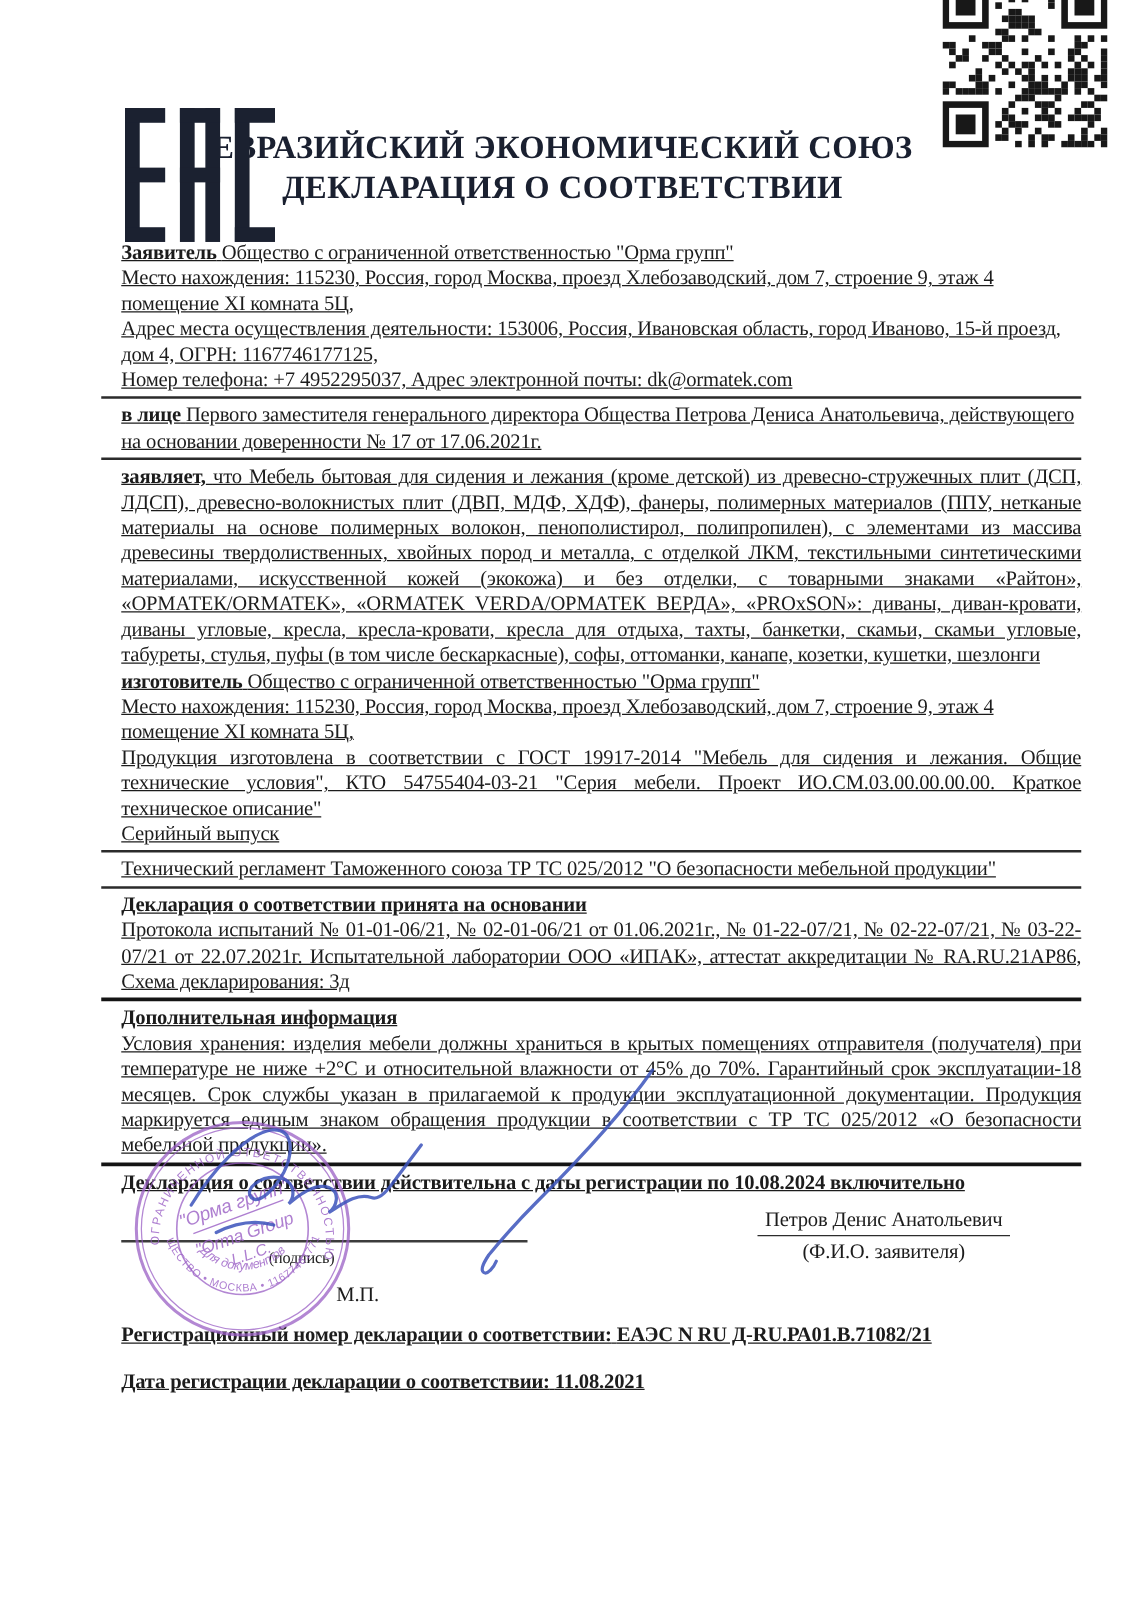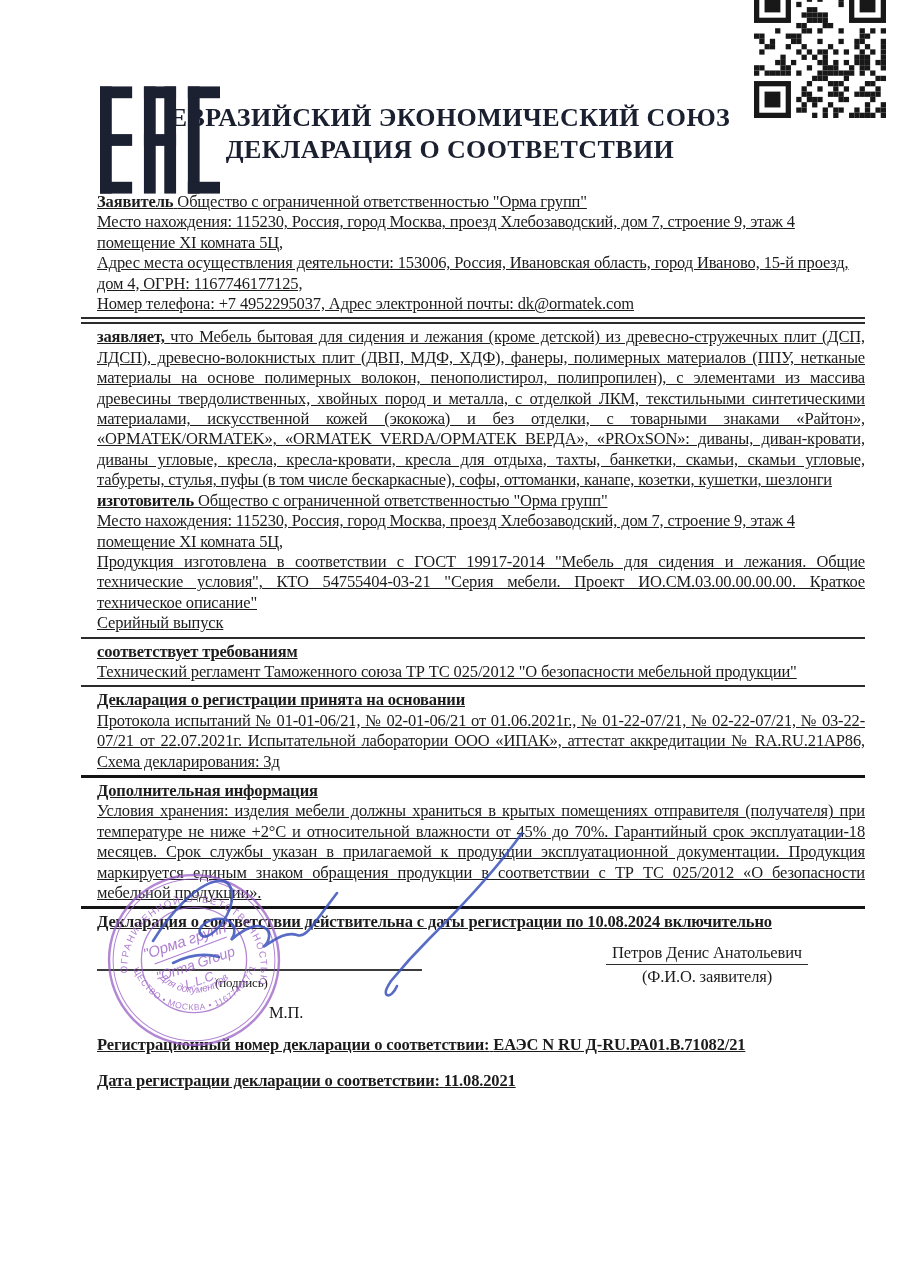--- a/index.html
+++ b/index.html
@@ -264,38 +264,38 @@
   </div>
 
   <div class="content">
     <p class="top-gap"><b>Заявитель</b> <span>Общество с ограниченной ответственностью "Орма групп"</span></p>
     <p>Место нахождения: 115230, Россия, город Москва, проезд Хлебозаводский, дом 7, строение 9, этаж 4 помещение XI комната 5Ц,</p>
     <p>Адрес места осуществления деятельности: 153006, Россия, Ивановская область, город Иваново, 15-й проезд, дом 4, ОГРН: 1167746177125,</p>
     <p>Номер телефона: +7 4952295037, Адрес электронной почты: dk@ormatek.com</p>
 
     <hr class="rule">
 
+    <p><b>в лице</b> <span>Первого заместителя генерального директора Общества Петрова Дениса Анатольевича, действующего на основании доверенности № 17 от 17.06.2021г.</span></p>
 
     <hr class="rule">
 
     <p class="just"><b>заявляет,</b> <span>что Мебель бытовая для сидения и лежания (кроме детской) из древесно-стружечных плит (ДСП, ЛДСП), древесно-волокнистых плит (ДВП, МДФ, ХДФ), фанеры, полимерных материалов (ППУ, нетканые материалы на основе полимерных волокон, пенополистирол, полипропилен), с элементами из массива древесины твердолиственных, хвойных пород и металла, с отделкой ЛКМ, текстильными синтетическими материалами, искусственной кожей (экокожа) и без отделки, с товарными знаками «Райтон», «ОРМАТЕК/ORMATEK», «ORMATEK VERDA/ОРМАТЕК ВЕРДА», «PROxSON»: диваны, диван-кровати, диваны угловые, кресла, кресла-кровати, кресла для отдыха, тахты, банкетки, скамьи, скамьи угловые, табуреты, стулья, пуфы (в том числе бескаркасные), софы, оттоманки, канапе, козетки, кушетки, шезлонги</span></p>
 
     <p><b>изготовитель</b> <span>Общество с ограниченной ответственностью "Орма групп"</span></p>
     <p>Место нахождения: 115230, Россия, город Москва, проезд Хлебозаводский, дом 7, строение 9, этаж 4 помещение XI комната 5Ц,</p>
     <p class="just">Продукция изготовлена в соответствии с ГОСТ 19917-2014 "Мебель для сидения и лежания. Общие технические условия", КТО 54755404-03-21 "Серия мебели. Проект ИО.СМ.03.00.00.00.00. Краткое техническое описание"</p>
     <p>Серийный выпуск</p>
 
     <hr class="rule">
 
-    <p class="bold">соответствует требованиям</p>
     <p>Технический регламент Таможенного союза ТР ТС 025/2012 "О безопасности мебельной продукции"</p>
 
     <hr class="rule">
 
-    <p class="bold">Декларация о регистрации принята на основании</p>
+    <p class="bold">Декларация о соответствии принята на основании</p>
     <p class="just">Протокола испытаний № 01-01-06/21, № 02-01-06/21 от 01.06.2021г., № 01-22-07/21, № 02-22-07/21, № 03-22-07/21 от 22.07.2021г. Испытательной лаборатории ООО «ИПАК», аттестат аккредитации № RA.RU.21АР86, Схема декларирования: 3д</p>
 
     <hr class="rule thick">
 
     <p class="bold">Дополнительная информация</p>
     <p class="just">Условия хранения: изделия мебели должны храниться в крытых помещениях отправителя (получателя) при температуре не ниже +2°С и относительной влажности от 45% до 70%. Гарантийный срок эксплуатации-18 месяцев. Срок службы указан в прилагаемой к продукции эксплуатационной документации. Продукция маркируется единым знаком обращения продукции в соответствии с ТР ТС 025/2012 «О безопасности мебельной продукции».</p>
 
     <hr class="rule thick">
 
     <p class="bold">Декларация о соответствии действительна с даты регистрации по  10.08.2024 включительно</p>

